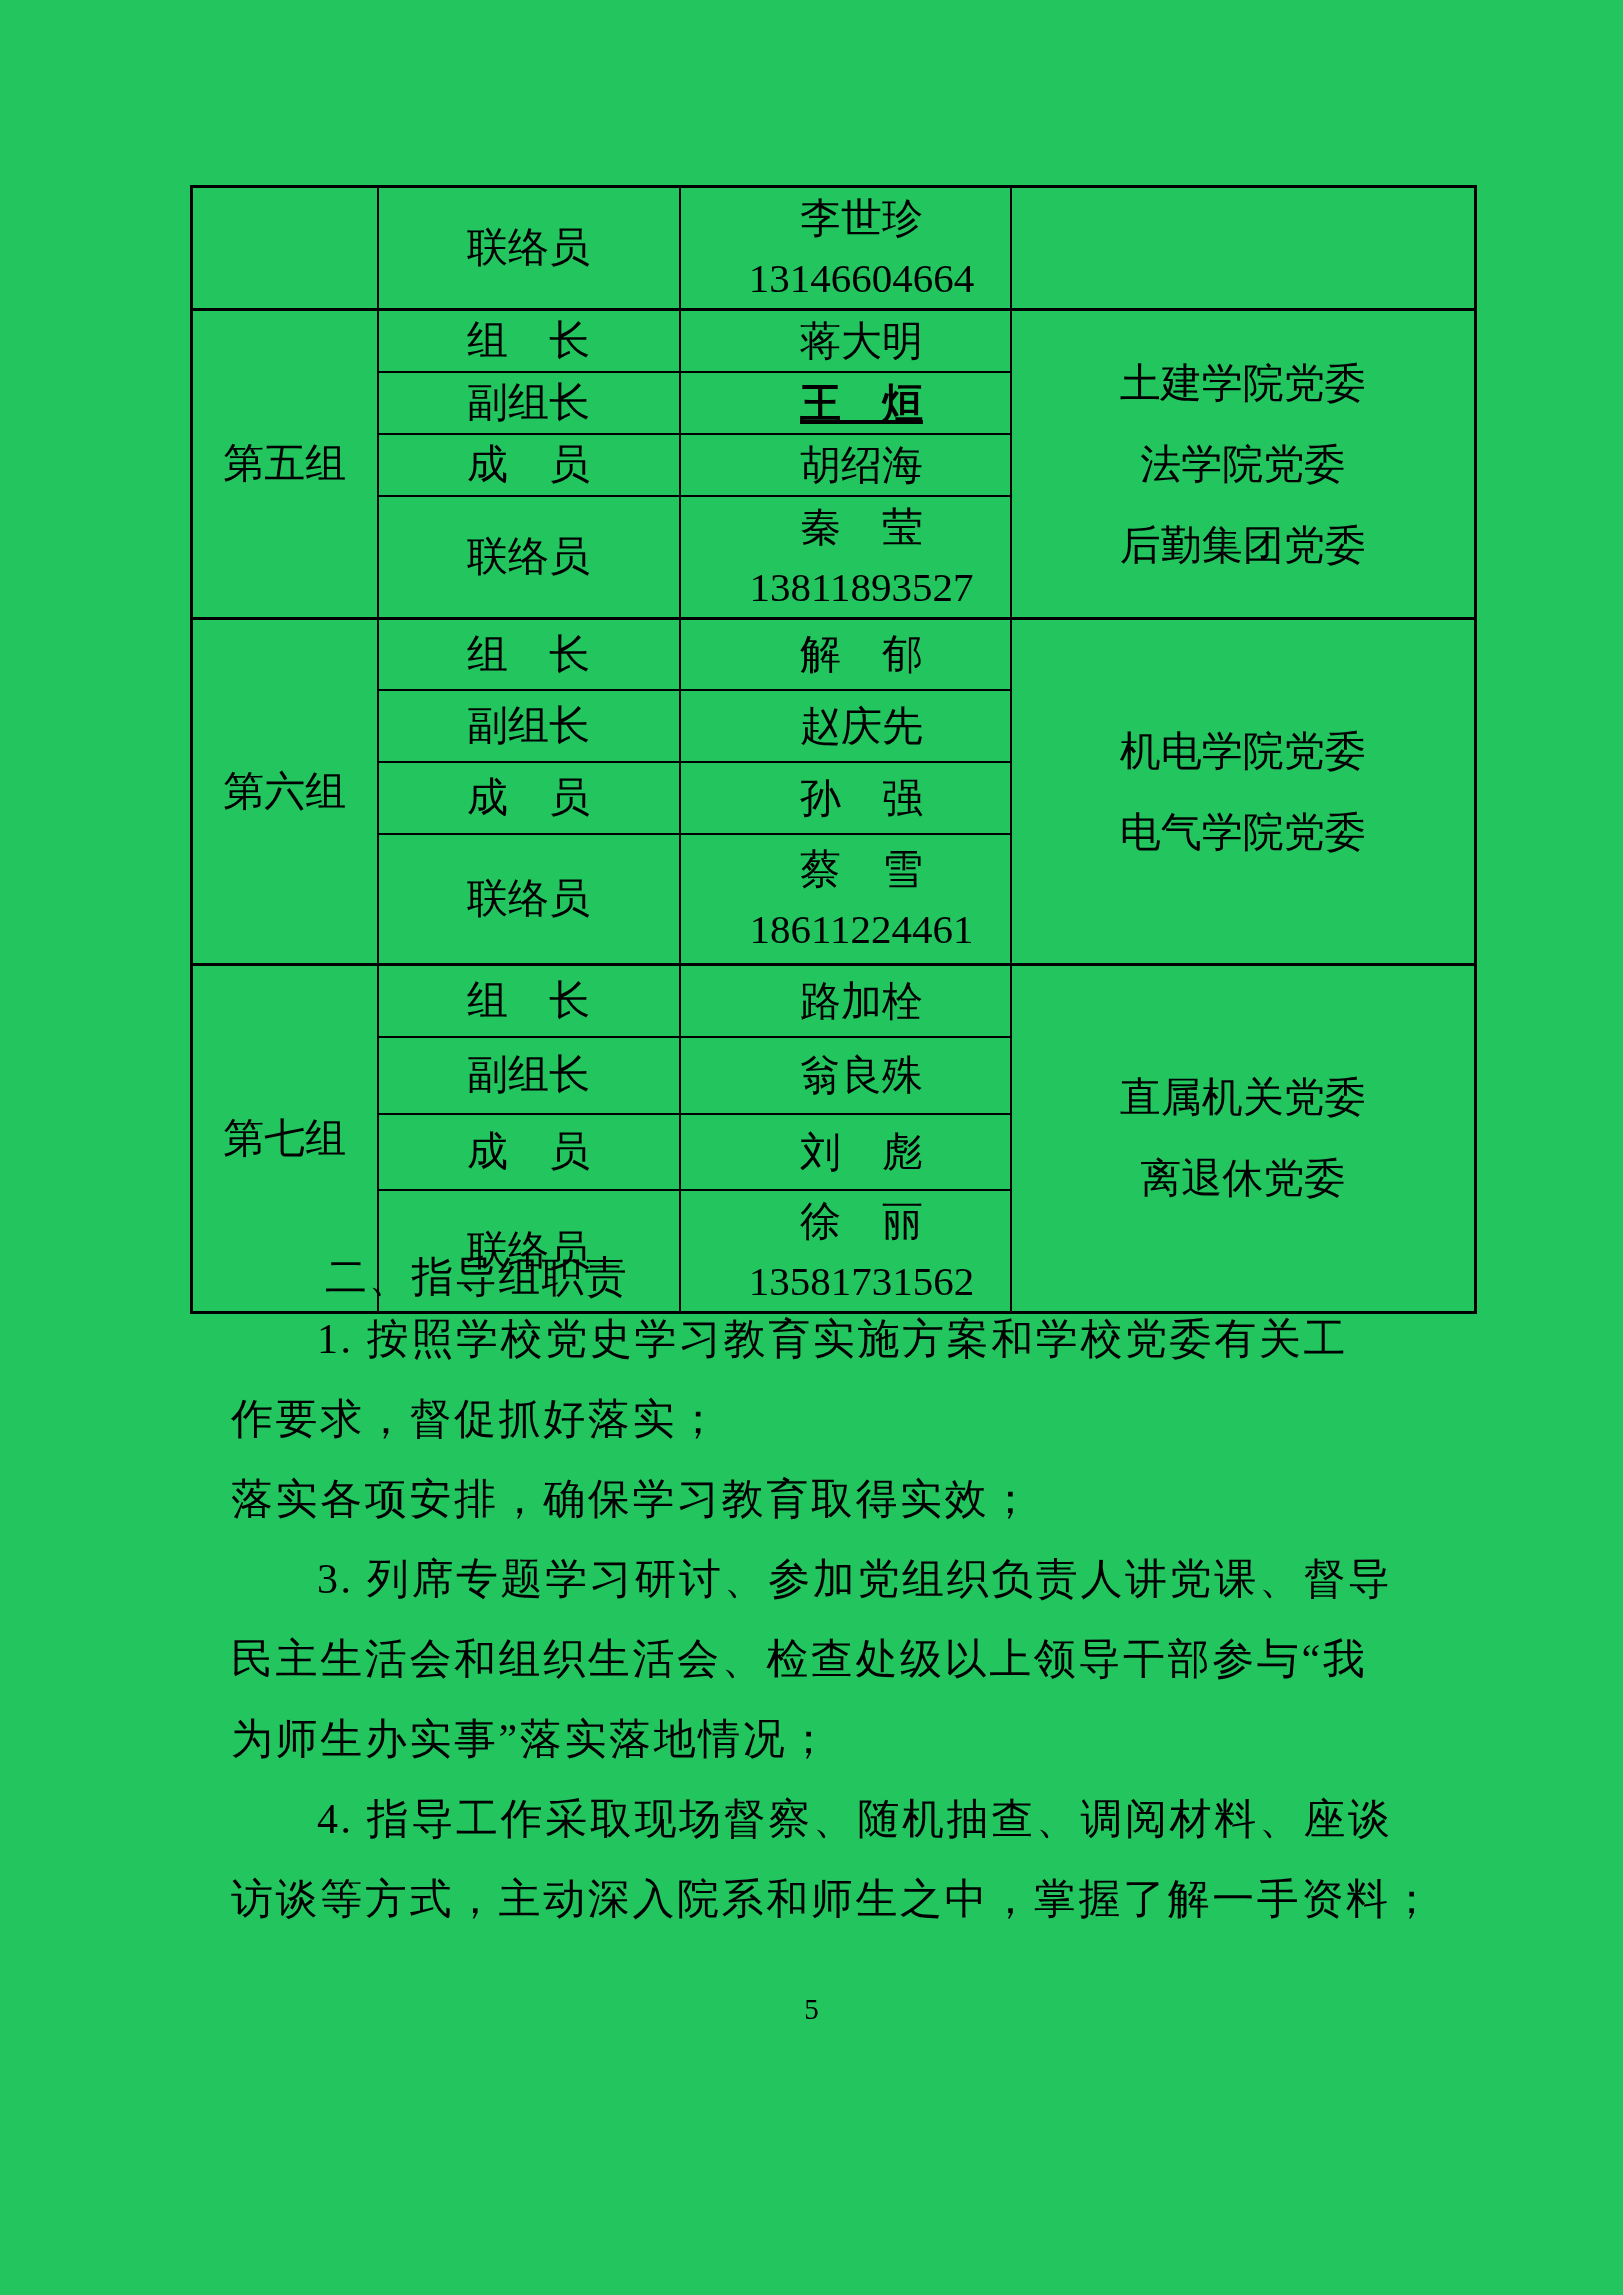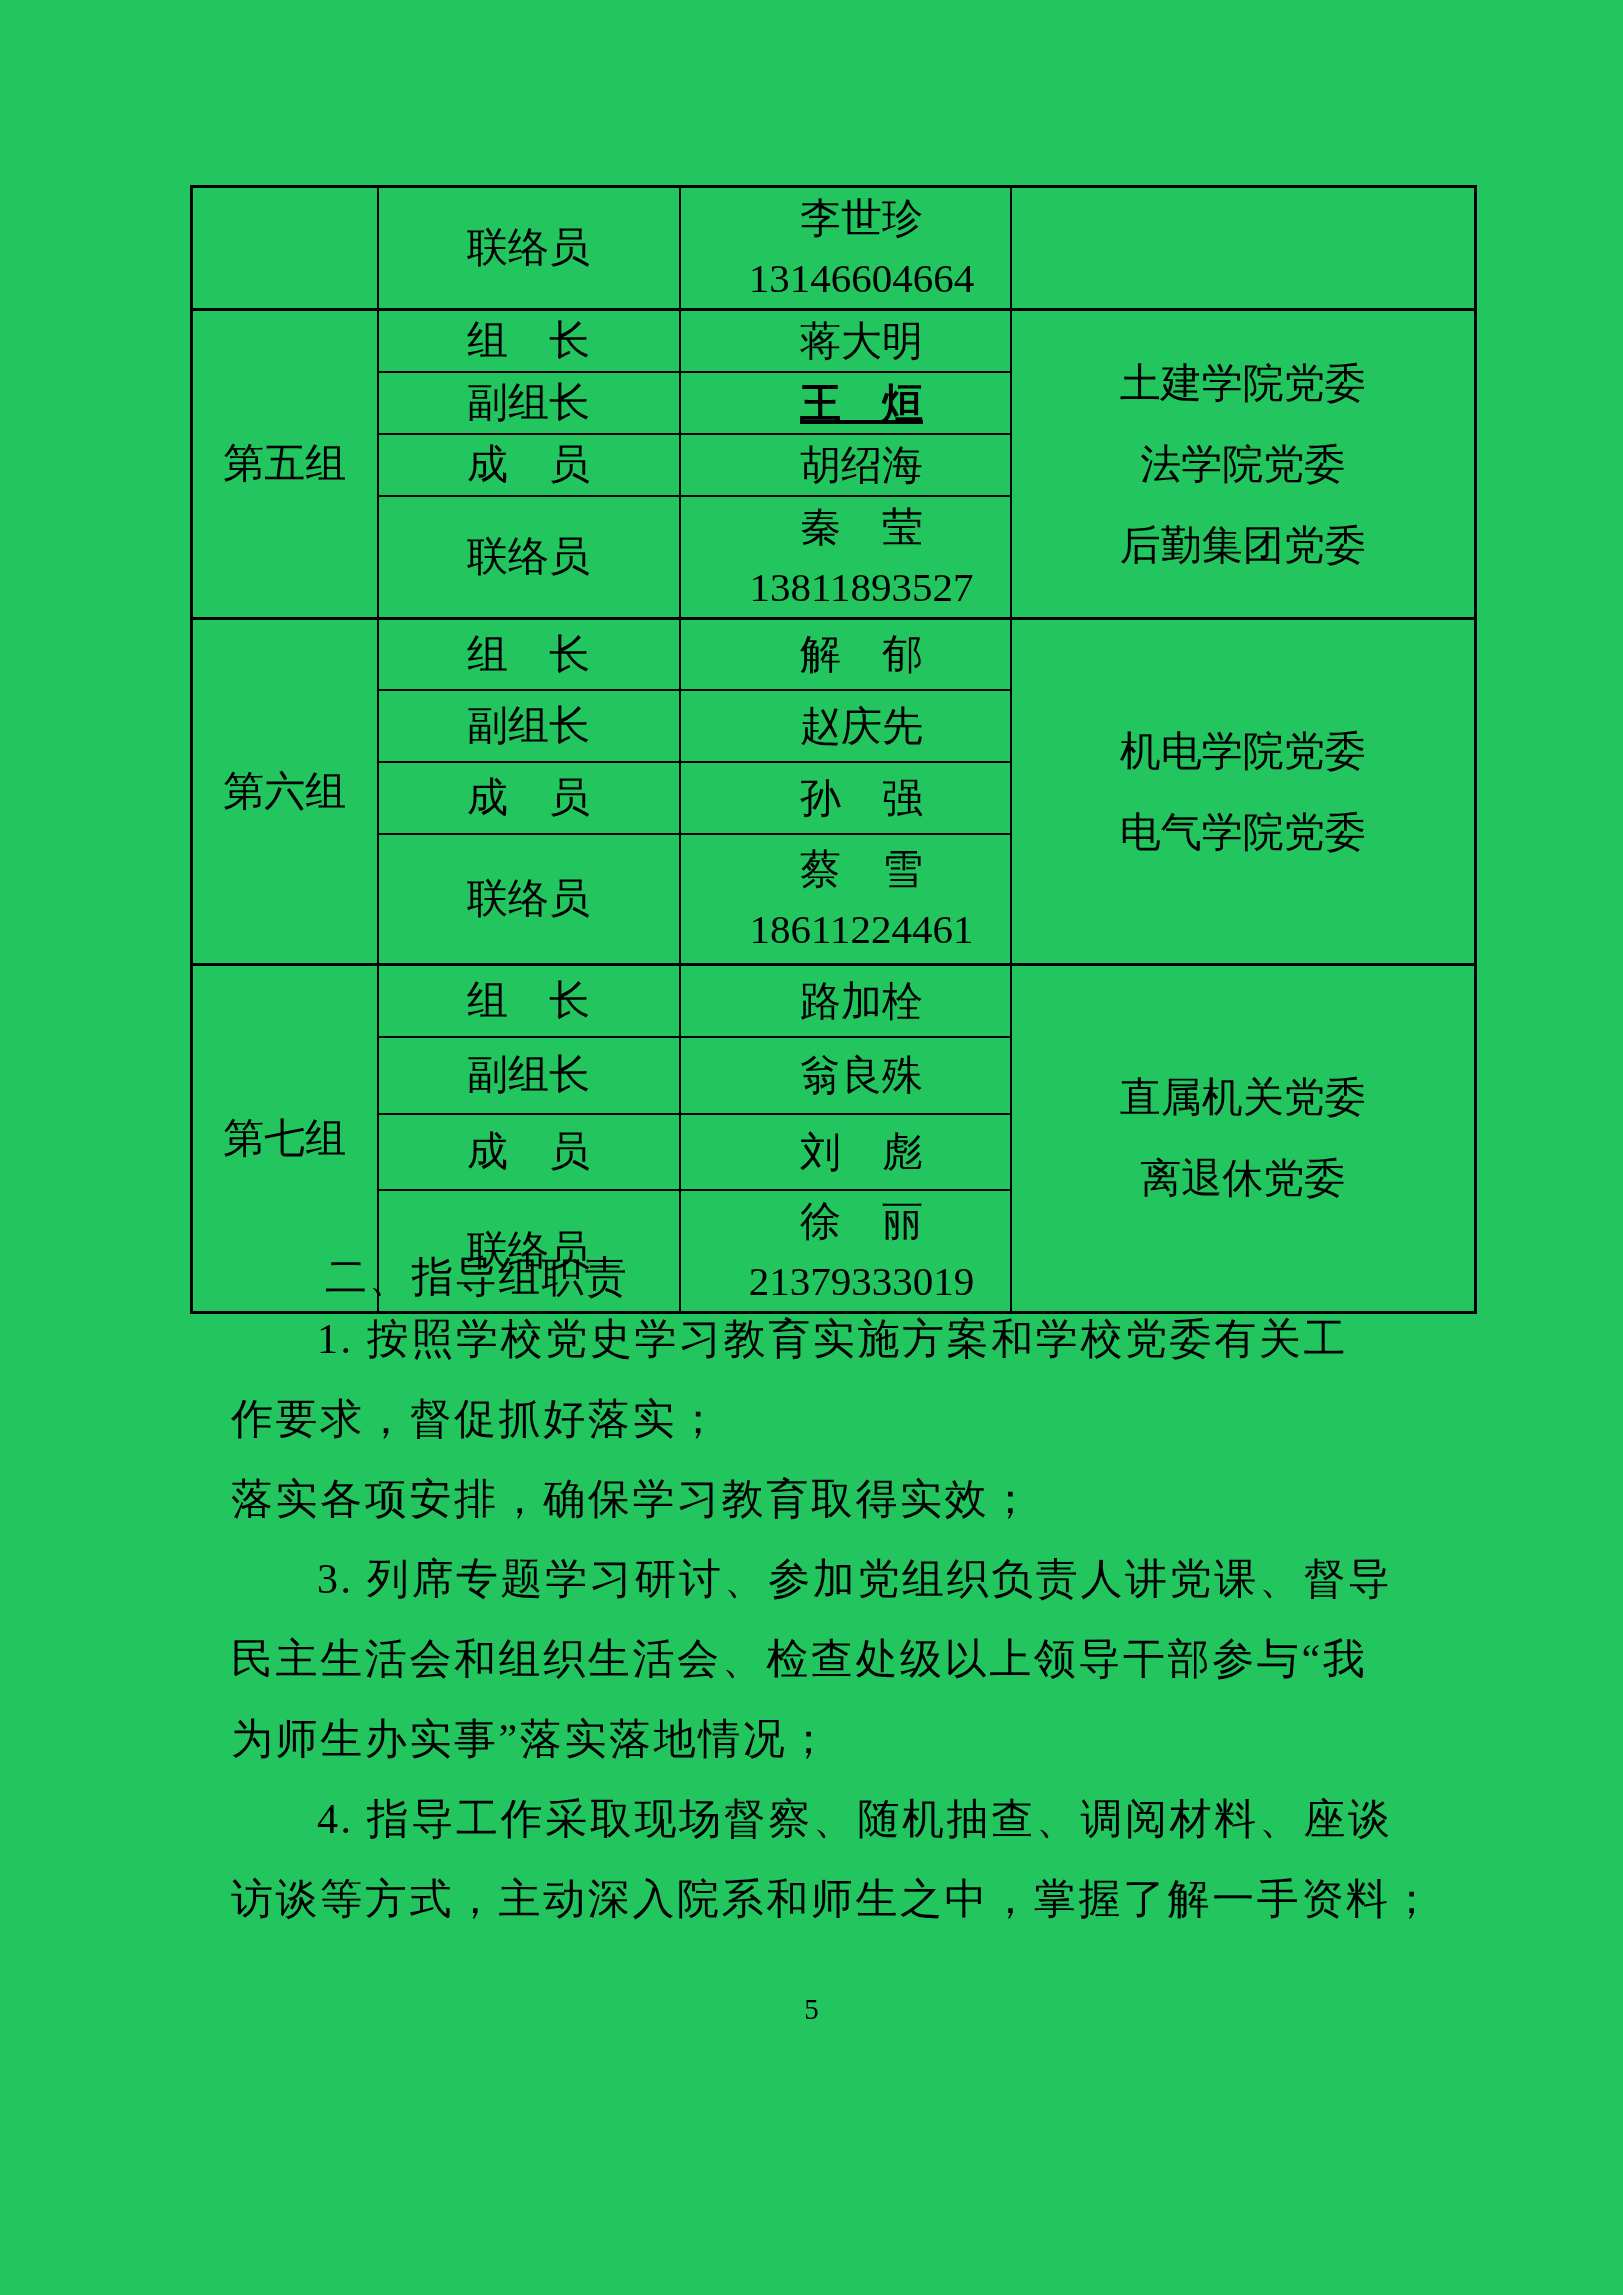--- a/index.html
+++ b/index.html
@@ -170,21 +170,21 @@
       <tr style="height:76px">
         <td class="c-role">成　员</td>
         <td class="c-name">
           <div class="nm-line">刘　彪</div>
         </td>
       </tr>
       <tr style="height:98px">
         <td class="c-role">联络员</td>
         <td class="c-name">
           <div class="nm-line">徐　丽</div>
-          <div class="nm-line">21379333019</div>
+          <div class="nm-line">13581731562</div>
         </td>
       </tr>
     </tbody>
   </table>
 
   <div class="heading">二、指导组职责</div>
 
   <div class="paragraphs">
     <div class="line indent">1. 按照学校党史学习教育实施方案和学校党委有关工</div>
     <div class="line">作要求，督促抓好落实；</div>

